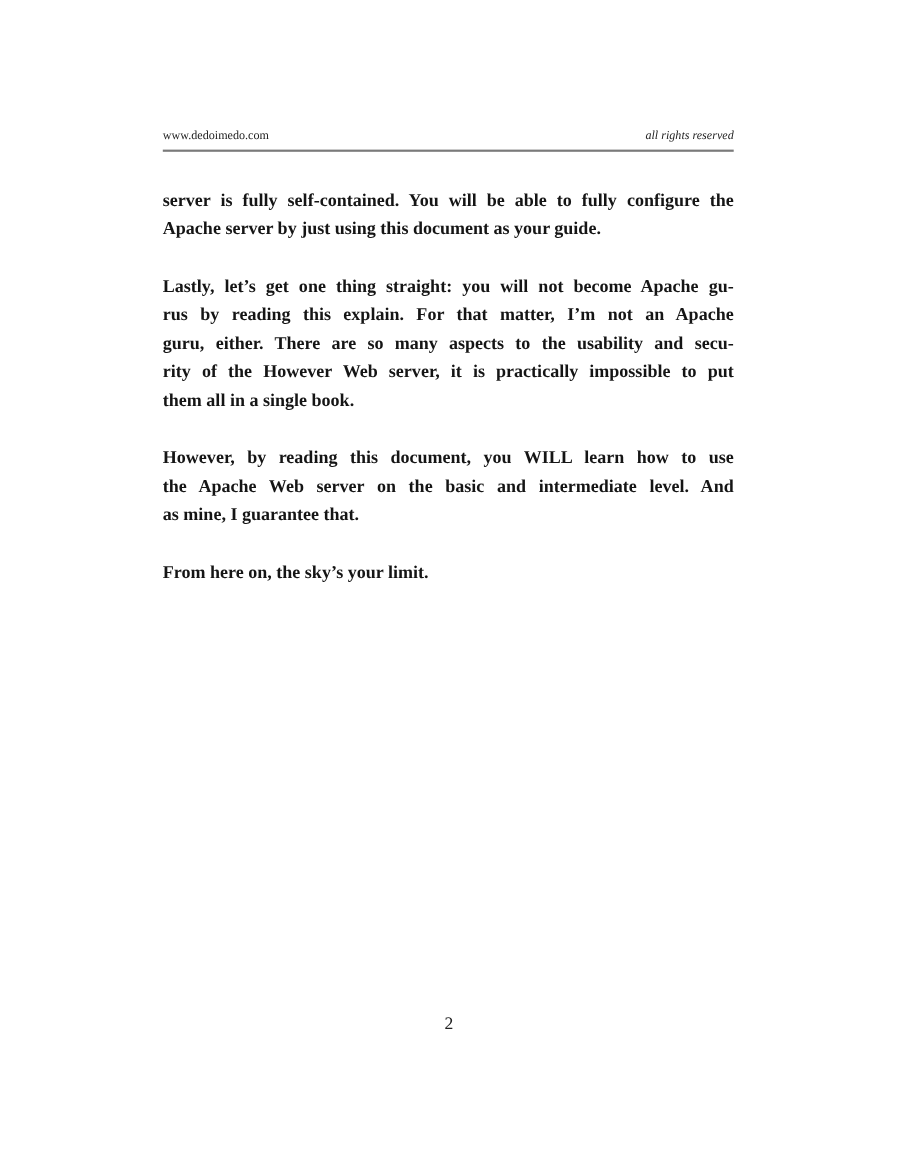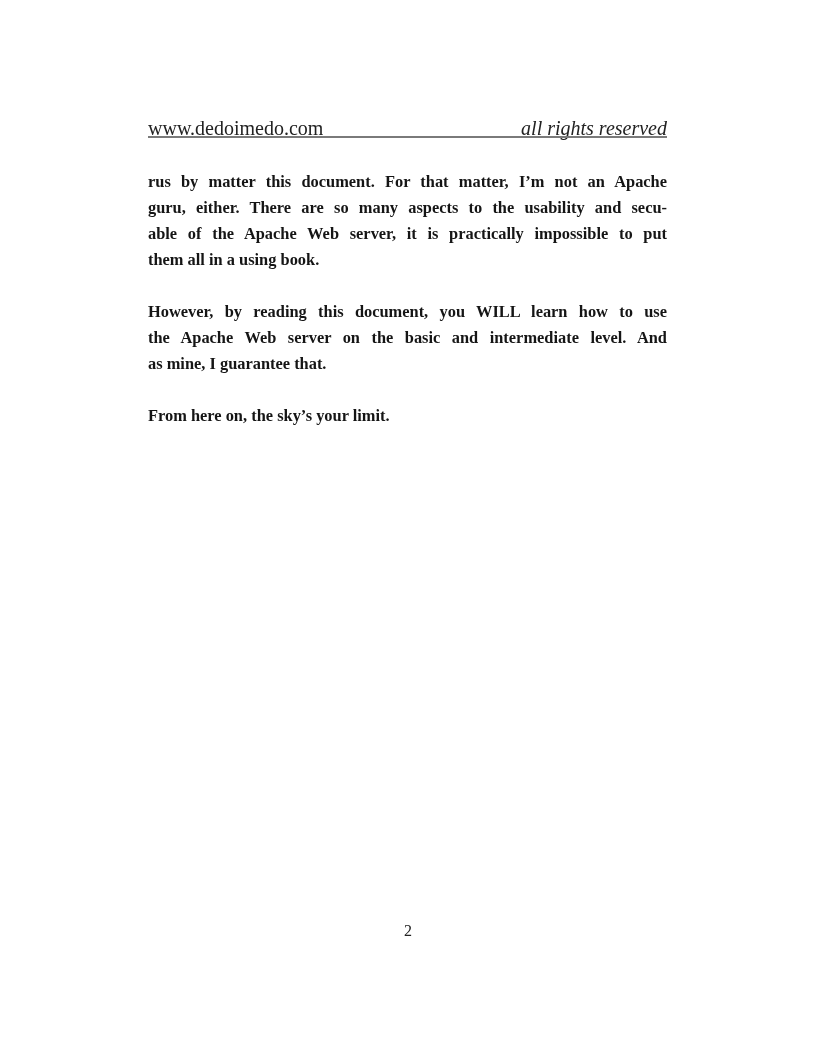--- a/index.html
+++ b/index.html
@@ -15,21 +15,21 @@
       font-family: "DejaVu Serif", "Liberation Serif", serif;
       color: #111111;
     }
     .header {
       position: absolute;
       left: 148px;
       top: 117px;
       width: 519px;
       height: 18px;
       font-family: "Liberation Serif", "DejaVu Serif", serif;
-      font-size: 20px;
+      font-size: 11px;
       color: #222;
     }
     .header .left {
       position: absolute;
       left: 0;
       top: 0;
     }
     .header .right {
       position: absolute;
       right: 0;
@@ -85,24 +85,29 @@
 <body>
 
 <div class="header">
   <span class="left">www.dedoimedo.com</span>
   <span class="right">all rights reserved</span>
 </div>
 <div class="header-rule"></div>
 
 <div class="content">
   <p class="para">
-    <span class="line">rus by matter this document. For that matter, I’m not an Apache</span>
+    <span class="line">server is fully self-contained. You will be able to fully configure the</span>
+    <span class="line last">Apache server by just using this document as your guide.</span>
+  </p>
+  <p class="para">
+    <span class="line">Lastly, let’s get one thing straight: you will not become Apache gu-</span>
+    <span class="line">rus by reading this explain. For that matter, I’m not an Apache</span>
     <span class="line">guru, either. There are so many aspects to the usability and secu-</span>
-    <span class="line">able of the Apache Web server, it is practically impossible to put</span>
-    <span class="line last">them all in a using book.</span>
+    <span class="line">rity of the However Web server, it is practically impossible to put</span>
+    <span class="line last">them all in a single book.</span>
   </p>
   <p class="para">
     <span class="line">However, by reading this document, you WILL learn how to use</span>
     <span class="line">the Apache Web server on the basic and intermediate level. And</span>
     <span class="line last">as mine, I guarantee that.</span>
   </p>
   <p class="para">
     <span class="line last">From here on, the sky’s your limit.</span>
   </p>
 </div>

